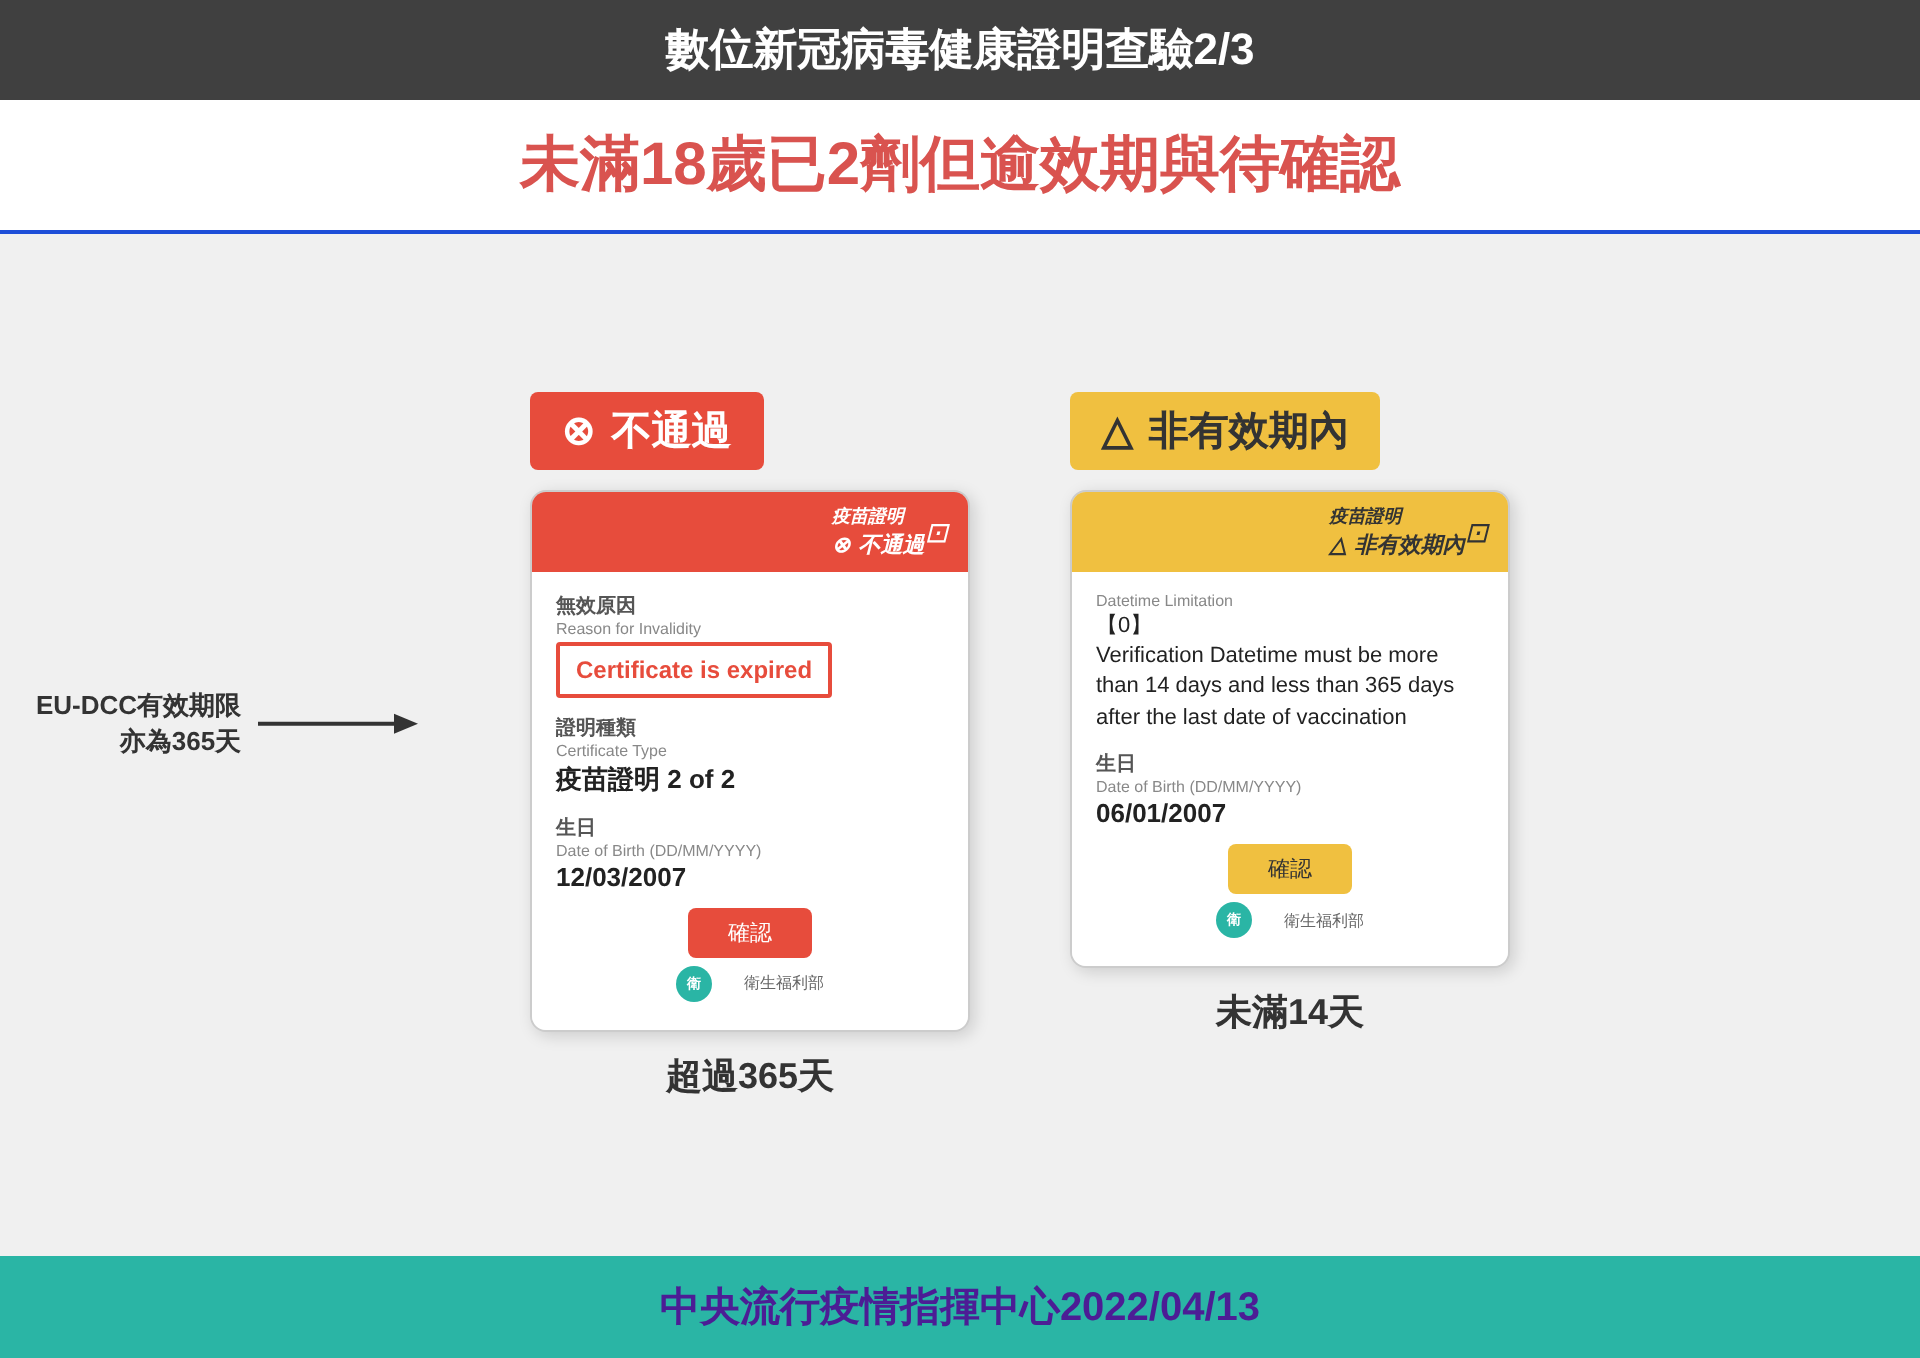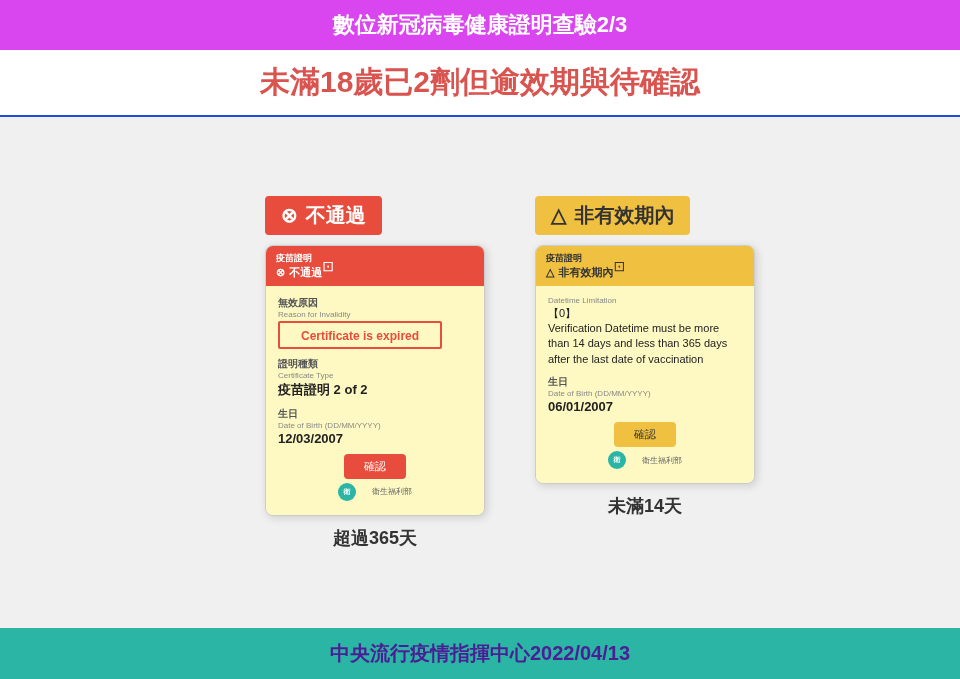--- a/index.html
+++ b/index.html
@@ -14,21 +14,21 @@
     .page {
       width: 960px;
       height: 679px;
       background: #f0f0f0;
       display: flex;
       flex-direction: column;
     }
 
     
     .header-bar {
-      background: #d946ef;
+      background: #404040;
       padding: 10px 20px;
       text-align: center;
     }
     .header-title {
       color: white;
       font-size: 22px;
       font-weight: bold;
     }
 
     
@@ -119,21 +119,22 @@
       border-radius: 8px;
       overflow: hidden;
       border: 1px solid #ccc;
       box-shadow: 2px 2px 8px rgba(0,0,0,0.15);
     }
 
     .phone-header {
       padding: 6px 10px;
       display: flex;
       align-items: center;
-      justify-content: flex-start;
+      justify-content: flex-end;
+      font-style: italic;
     }
     .phone-header.red { background: #e74c3c; }
     .phone-header.yellow { background: #f0c040; }
 
     .phone-header-left {
       display: flex;
       flex-direction: column;
     }
     .phone-app-name {
       color: white;
@@ -151,21 +152,21 @@
     .phone-header.red .phone-status-label { color: white; }
     .phone-header.yellow .phone-status-label { color: #333; }
 
     .phone-exit-icon {
       color: white;
       font-size: 14px;
     }
     .phone-header.yellow .phone-exit-icon { color: #333; }
 
     .phone-body {
-      background: #fef9c3;
+      background: #ffffff;
       padding: 10px 12px;
     }
 
     .field-section {
       margin-bottom: 8px;
     }
     .field-label-cn {
       font-size: 10px;
       color: #555;
       font-weight: bold;
@@ -182,21 +183,21 @@
     }
     .field-value.small {
       font-size: 11px;
       font-weight: normal;
       line-height: 1.4;
     }
 
     
     .highlight-box {
       border: 2px solid #e74c3c;
-      padding: 3px 21px;
+      padding: 3px 8px;
       display: inline-block;
       margin-top: 2px;
       border-radius: 2px;
     }
     .highlight-box-text {
       color: #e74c3c;
       font-size: 12px;
       font-weight: bold;
     }
 
@@ -267,20 +268,30 @@
   <div class="header-bar">
     <div class="header-title">數位新冠病毒健康證明查驗2/3</div>
   </div>
 
   <div class="subtitle-bar">
     <div class="subtitle-text">未滿18歲已2劑但逾效期與待確認</div>
   </div>
 
   <div class="main-content">
 
+    <div class="side-annotation" style="left:18px; top: 48%; flex-direction: row; align-items: center;">
+      <div style="text-align:right;">
+        <div class="annotation-text">EU-DCC有效期限</div>
+        <div class="annotation-text">亦為365天</div>
+      </div>
+      <svg width="80" height="20" viewBox="0 0 80 20">
+        <line x1="0" y1="10" x2="68" y2="10" stroke="#333" stroke-width="2"></line>
+        <polygon points="68,5 80,10 68,15" fill="#333"></polygon>
+      </svg>
+    </div>
 
     <div class="cards-container">
 
       <div class="card-wrapper">
         <div class="status-badge fail">
           <span class="badge-icon">⊗</span>
           <span>不通過</span>
         </div>
         <div class="phone-mock">
           <div class="phone-header red">

